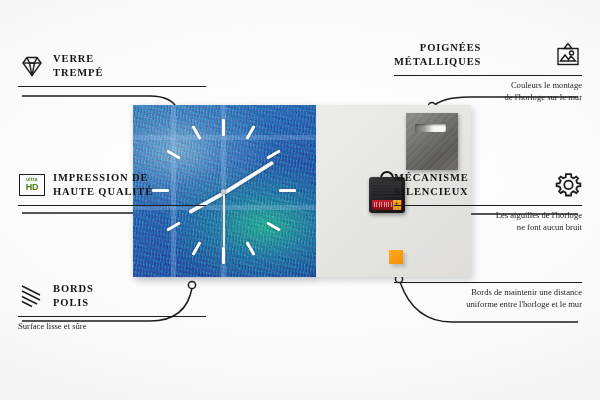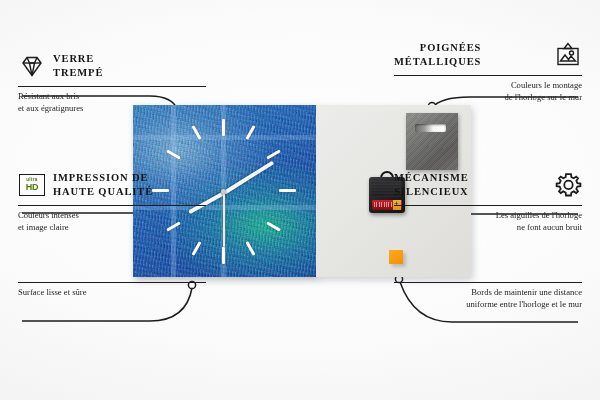--- a/index.html
+++ b/index.html
@@ -321,41 +321,51 @@
             <path d="M8,2.5 L10.5,8 L13,20.5"></path>
             <path d="M18,2.5 L15.5,8 L13,20.5"></path>
             <path d="M10.5,8 L15.5,8"></path>
           </g>
         </svg>
       </span>
       <span class="f-title">Verre
 trempé</span>
     </div>
     <div class="f-rule"></div>
-    <div class="f-desc">Résistant aux bris
-et aux égratignures</div>
   </div>
 
   <div class="feature left" id="feat-impression">
     <div class="f-head">
       <span class="f-icon">
         <span class="hd-badge">
           <span class="hd-ultra">ultra</span>
           <span class="hd-main">HD</span>
         </span>
       </span>
       <span class="f-title">Impression de
 haute qualité</span>
     </div>
     <div class="f-rule"></div>
-    <div class="f-desc">Couleurs intenses
-et image claire</div>
   </div>
 
   <div class="feature left" id="feat-bords">
+    <div class="f-head">
+      <span class="f-icon">
+        <svg width="26" height="24" viewBox="0 0 26 24">
+          <g stroke="#1b1b1b" stroke-width="1.5" fill="none">
+            <path d="M3,2 L21,11"></path>
+            <path d="M3,7 L21,16"></path>
+            <path d="M3,12.5 L18,20"></path>
+            <path d="M3,17.5 L13,22.5"></path>
+          </g>
+        </svg>
+      </span>
+      <span class="f-title">Bords
+polis</span>
+    </div>
     <div class="f-rule"></div>
     <div class="f-desc">Surface lisse et sûre</div>
   </div>
 
   <div class="feature right" id="feat-poignees">
     <div class="f-head">
       <span class="f-title">Poignées
 métalliques</span>
       <span class="f-icon">
         <svg width="28" height="26" viewBox="0 0 28 26">

